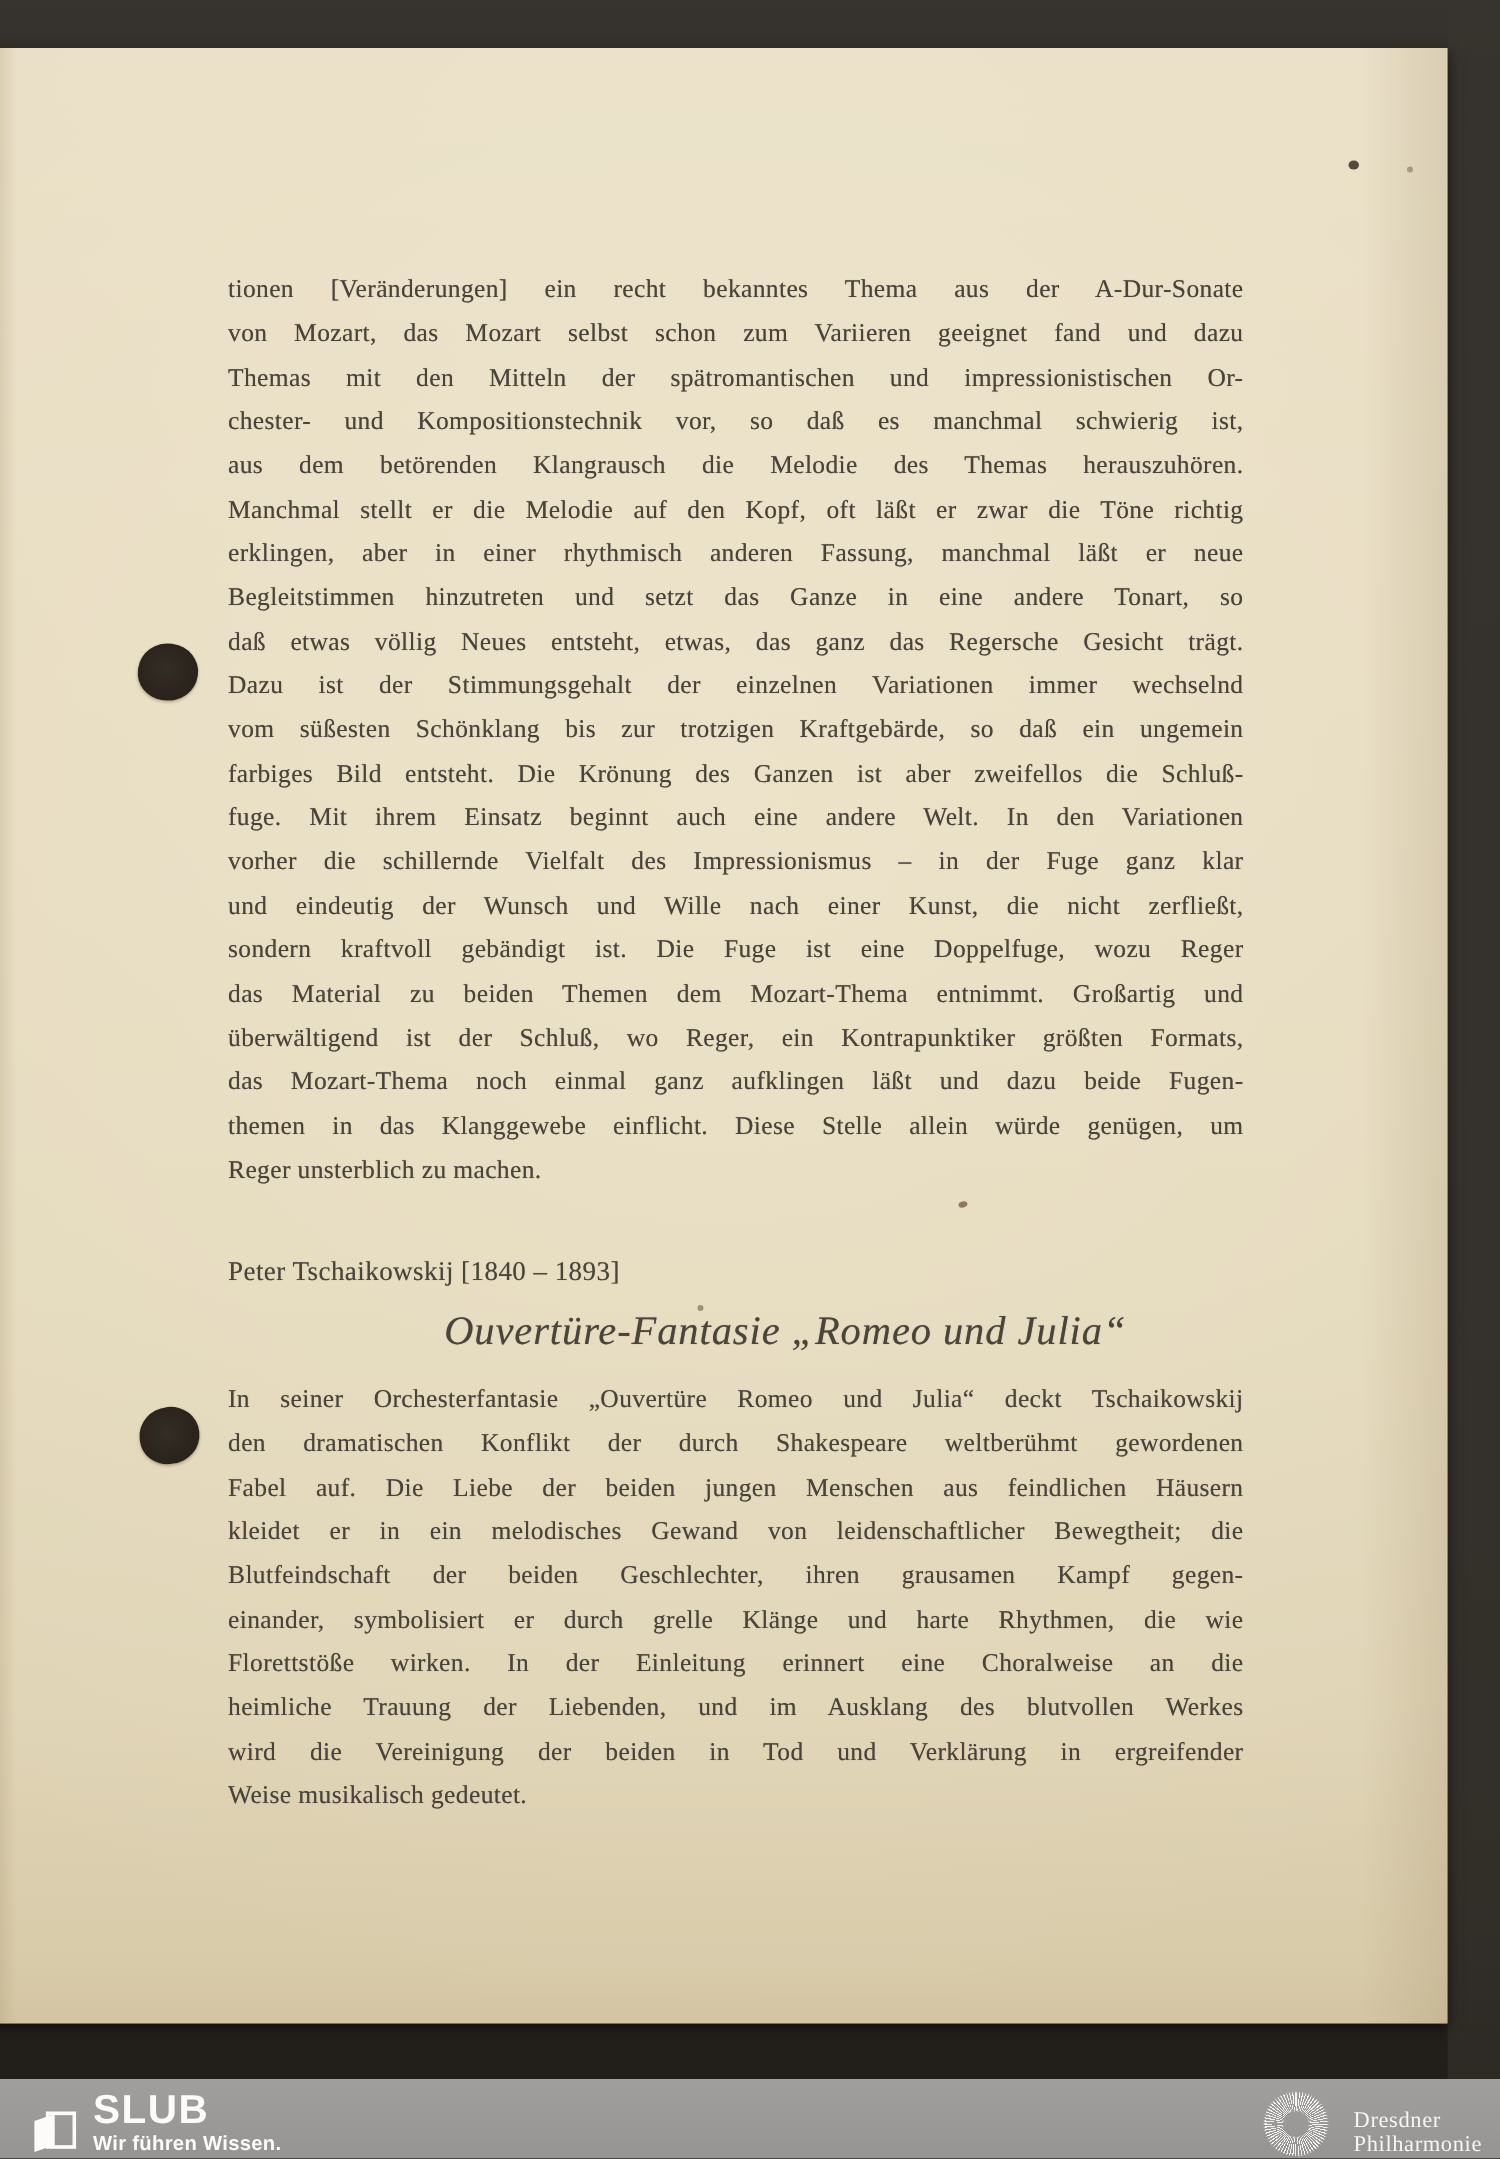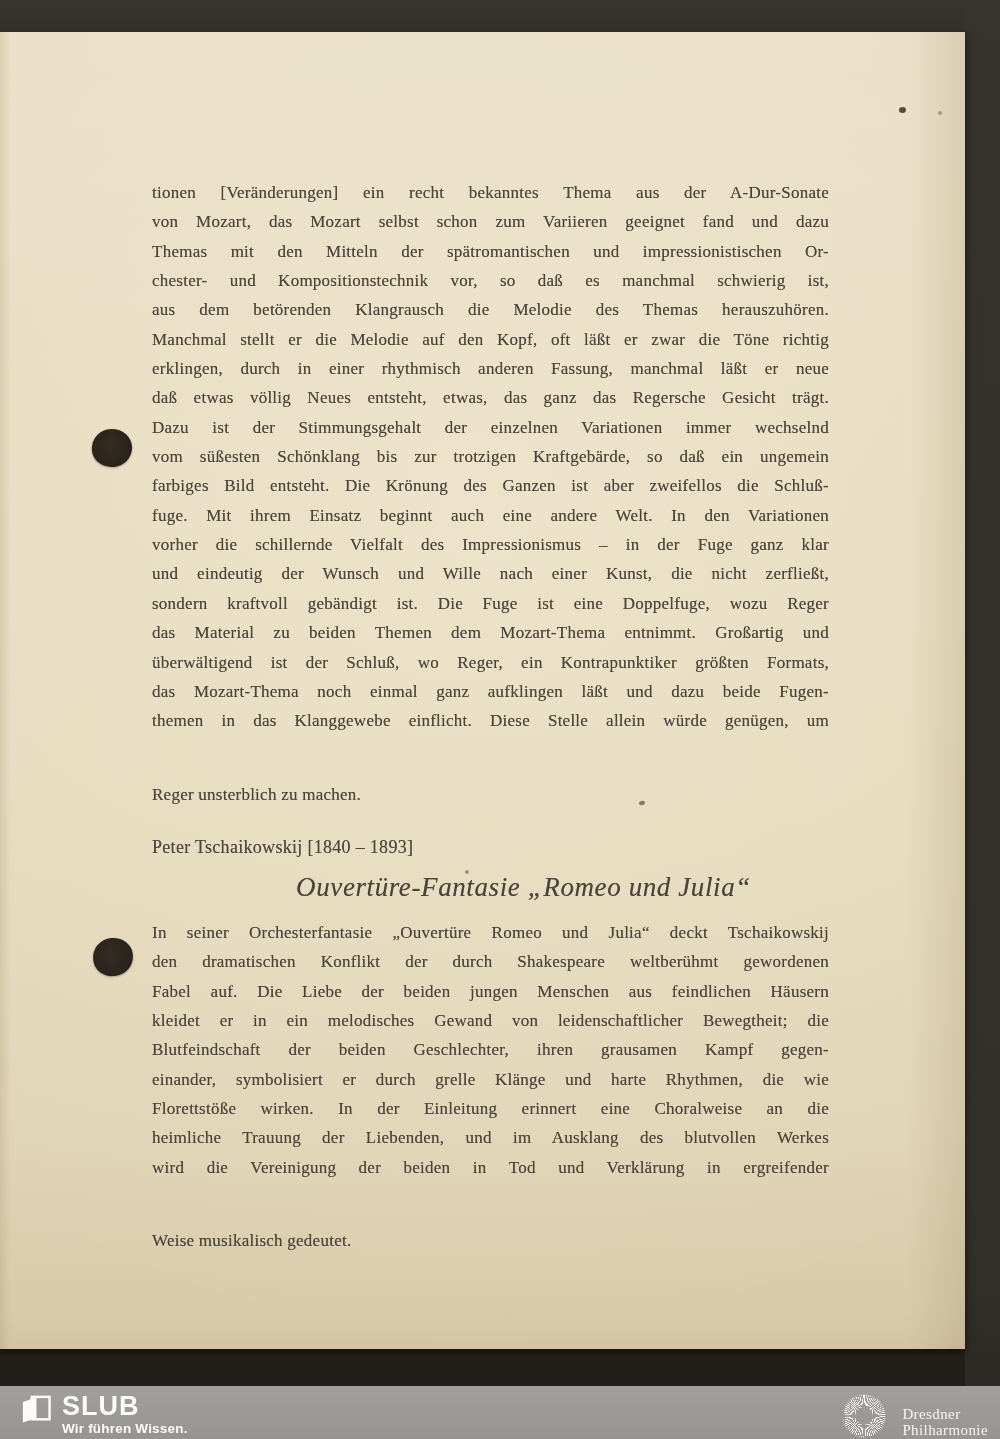--- a/index.html
+++ b/index.html
@@ -29,21 +29,21 @@
     z-index:1;
   }
   .content{position:absolute;left:157px;top:0;width:677px;}
   .para{position:absolute;left:0;width:677px;color:#49433a;}
   .tline{
     font-size:17px;line-height:29.35px;
     text-align:justify;text-align-last:justify;
     letter-spacing:.25px;white-space:nowrap;
     text-shadow:0 0 .5px rgba(73,67,58,.55);
   }
-  .para .tline:last-child{text-align-last:left;margin-top:44px;}
+  .para .tline:last-child{text-align-last:left;}
   .para1{top:146px;}
   .para2{top:886px;}
   .composer{
     position:absolute;left:0;top:805px;width:677px;
     font-size:18px;color:#4a443b;letter-spacing:.3px;
     text-shadow:0 0 .5px rgba(73,67,58,.5);
   }
   .heading{
     position:absolute;left:0;top:840px;width:677px;
     font-size:27px;font-style:italic;color:#4a443b;
@@ -63,21 +63,21 @@
   .speck2{left:943px;top:79px;width:4px;height:4px;opacity:.45;}
   .speck3{left:644px;top:769px;width:6px;height:4px;background:#7a5d42;opacity:.8;transform:rotate(-15deg);}
   .speck4{left:470px;top:838px;width:4px;height:4px;opacity:.55;}
   
   .footer{
     position:absolute;left:0;top:1386px;width:1000px;height:53px;
     background:linear-gradient(180deg,#a09f9d 0%,#9b9a98 50%,#959492 100%);
     display:flex;align-items:center;justify-content:space-between;
     z-index:2;font-family:"Liberation Sans",sans-serif;
   }
-  .slub{display:flex;align-items:flex-start;margin-left:21px;gap:11px;}
+  .slub{display:flex;align-items:flex-end;margin-left:21px;gap:11px;}
   .book-icon{width:30px;height:29px;margin-top:5px;flex:0 0 auto;}
   .slub-text{display:flex;flex-direction:column;}
   .slub-name{
     color:#fcfbfa;font-size:27px;font-weight:bold;line-height:27px;
     letter-spacing:1px;margin-top:3px;
   }
   .slub-tag{color:#fcfbfa;font-size:13.5px;font-weight:bold;line-height:15px;margin-top:1px;letter-spacing:.2px;}
   .phil{display:flex;align-items:flex-end;margin-right:12px;gap:15px;}
   .starburst-icon{
     width:46px;height:46px;border-radius:50%;flex:0 0 auto;margin-top:6px;
@@ -97,21 +97,22 @@
 
   <div class="paper">
     <div class="content">
       <div class="para para1">
           <div class="tline">tionen [Veränderungen] ein recht bekanntes Thema aus der A-Dur-Sonate</div>
           <div class="tline">von Mozart, das Mozart selbst schon zum Variieren geeignet fand und dazu</div>
           <div class="tline">Themas mit den Mitteln der spätromantischen und impressionistischen Or-</div>
           <div class="tline">chester- und Kompositionstechnik vor, so daß es manchmal schwierig ist,</div>
           <div class="tline">aus dem betörenden Klangrausch die Melodie des Themas herauszuhören.</div>
           <div class="tline">Manchmal stellt er die Melodie auf den Kopf, oft läßt er zwar die Töne richtig</div>
-          <div class="tline">erklingen, durch in einer rhythmisch anderen Fassung, manchmal läßt er neue</div>
+          <div class="tline">erklingen, aber in einer rhythmisch anderen Fassung, manchmal läßt er neue</div>
+          <div class="tline">Begleitstimmen hinzutreten und setzt das Ganze in eine andere Tonart, so</div>
           <div class="tline">daß etwas völlig Neues entsteht, etwas, das ganz das Regersche Gesicht trägt.</div>
           <div class="tline">Dazu ist der Stimmungsgehalt der einzelnen Variationen immer wechselnd</div>
           <div class="tline">vom süßesten Schönklang bis zur trotzigen Kraftgebärde, so daß ein ungemein</div>
           <div class="tline">farbiges Bild entsteht. Die Krönung des Ganzen ist aber zweifellos die Schluß-</div>
           <div class="tline">fuge. Mit ihrem Einsatz beginnt auch eine andere Welt. In den Variationen</div>
           <div class="tline">vorher die schillernde Vielfalt des Impressionismus – in der Fuge ganz klar</div>
           <div class="tline">und eindeutig der Wunsch und Wille nach einer Kunst, die nicht zerfließt,</div>
           <div class="tline">sondern kraftvoll gebändigt ist. Die Fuge ist eine Doppelfuge, wozu Reger</div>
           <div class="tline">das Material zu beiden Themen dem Mozart-Thema entnimmt. Großartig und</div>
           <div class="tline">überwältigend ist der Schluß, wo Reger, ein Kontrapunktiker größten Formats,</div>

